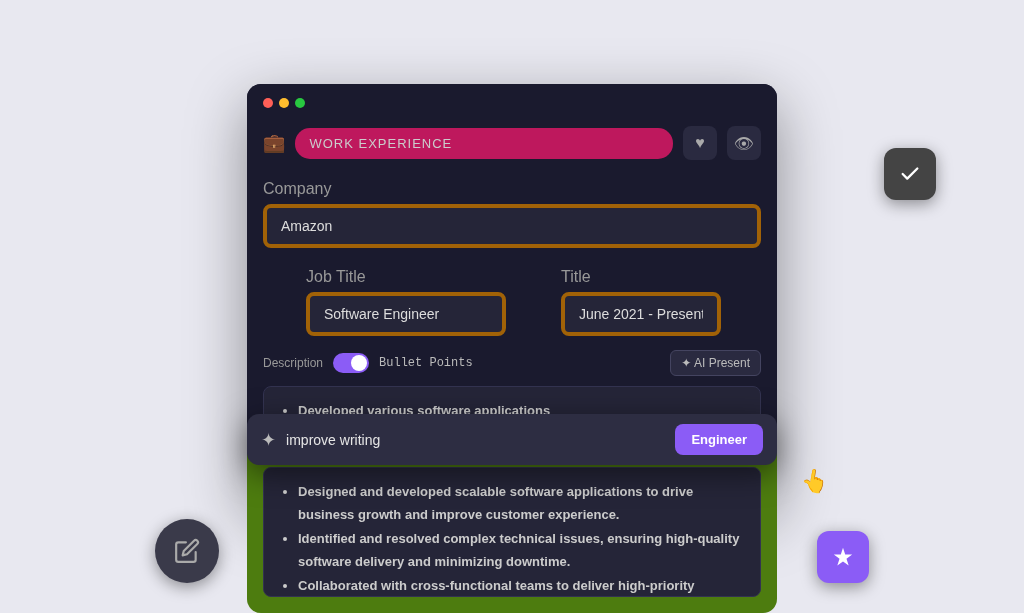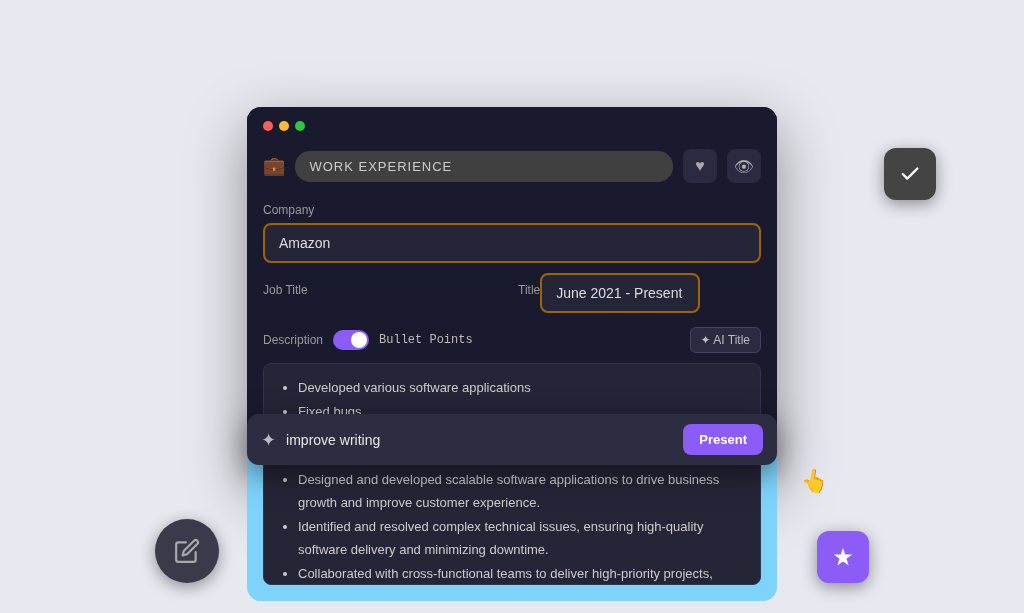--- a/index.html
+++ b/index.html
@@ -45,21 +45,21 @@
       gap: 10px;
     }
 
     .briefcase-icon {
       color: #888;
       font-size: 18px;
     }
 
     .section-title-input {
       flex: 1;
-      background: #404040;
+      background: #be185d;
       border: none;
       border-radius: 15px;
       padding: 8px 14px;
       color: #ccc;
       font-size: 13px;
       letter-spacing: 1px;
       font-weight: 500;
       outline: none;
     }
 
@@ -76,29 +76,29 @@
       color: #aaa;
       font-size: 16px;
     }
 
     .content-area {
       padding: 0 16px 16px;
     }
 
     .field-label {
       color: #999;
-      font-size: 12px;
+      font-size: 16px;
       margin-bottom: 6px;
       margin-top: 10px;
     }
 
     .text-input {
       width: 100%;
       background: #252538;
-      border: 2px solid #a16207;
+      border: 4px solid #a16207;
       border-radius: 8px;
       padding: 10px 14px;
       color: #ddd;
       font-size: 14px;
       outline: none;
     }
 
     .row {
       display: flex;
       gap: 12px;
@@ -171,20 +171,21 @@
       font-size: 13px;
       line-height: 1.8;
     }
 
     .bullet-list ul {
       padding-left: 18px;
     }
 
     .bullet-list li {
       color: #ccc;
+      font-weight: bold;
     }
 
     
     .ai-prompt-bar {
       position: absolute;
       bottom: 148px;
       left: 50%;
       transform: translateX(-50%);
       width: 530px;
       background: #2d2d42;
@@ -219,25 +220,25 @@
       padding: 8px 16px;
       color: white;
       font-size: 13px;
       font-weight: 600;
       cursor: pointer;
     }
 
     
     .generated-content {
       position: absolute;
-      bottom: 12px;
+      bottom: 0;
       left: 50%;
       transform: translateX(-50%);
       width: 530px;
-      background: #7dd3fc;
+      background: #4d7c0f;
       border-radius: 0 0 14px 14px;
       padding: 16px;
       z-index: 5;
     }
 
     .generated-content .bullet-list {
       max-height: 130px;
       overflow: hidden;
     }
 
@@ -300,21 +301,22 @@
       position: absolute;
       bottom: 118px;
       right: 196px;
       font-size: 22px;
       z-index: 30;
       transform: rotate(10deg);
     }
 
     .field-group {
       display: flex;
-      flex-direction: row;
+      flex-direction: column;
+      margin-left: 43px;
     }
   </style>
 </head>
 <body>
 
 <div class="main-card">
 
   <div class="title-bar">
     <div class="dot dot-r"></div>
     <div class="dot dot-y"></div>
@@ -328,48 +330,49 @@
     <button class="icon-btn">👁</button>
   </div>
 
   <div class="content-area">
     <div class="field-label">Company</div>
     <input class="text-input" value="Amazon" style="">
 
     <div class="row">
       <div class="field-group">
         <div class="field-label">Job Title</div>
+        <input class="text-input" value="Software Engineer" style="">
       </div>
       <div class="field-group">
         <div class="field-label">Title</div>
         <input class="text-input" style="width: 160px;" value="June 2021 - Present">
       </div>
     </div>
 
     <div class="description-row">
       <span class="desc-label">Description</span>
       <div class="toggle"></div>
       <span class="bullet-label">Bullet Points</span>
-      <button class="ai-editor-btn">✦ AI Title</button>
+      <button class="ai-editor-btn">✦ AI Present</button>
     </div>
 
     <div class="bullet-list">
       <ul>
         <li>Developed various software applications</li>
         <li>Fixed bugs.</li>
         <li>Worked on team projects.</li>
       </ul>
     </div>
   </div>
 </div>
 
 <div class="ai-prompt-bar">
   <span class="ai-sparkle">✦</span>
   <input class="ai-input" value="improve writing" style="">
-  <button class="generate-btn">Present</button>
+  <button class="generate-btn">Engineer</button>
 </div>
 
 <div class="generated-content">
   <div class="bullet-list">
     <ul>
       <li>Designed and developed scalable software applications to drive business growth and improve customer experience.</li>
       <li>Identified and resolved complex technical issues, ensuring high-quality software delivery and minimizing downtime.</li>
       <li>Collaborated with cross-functional teams to deliver high-priority projects, fostering a culture of innovation and teamwork.</li>
     </ul>
   </div>

